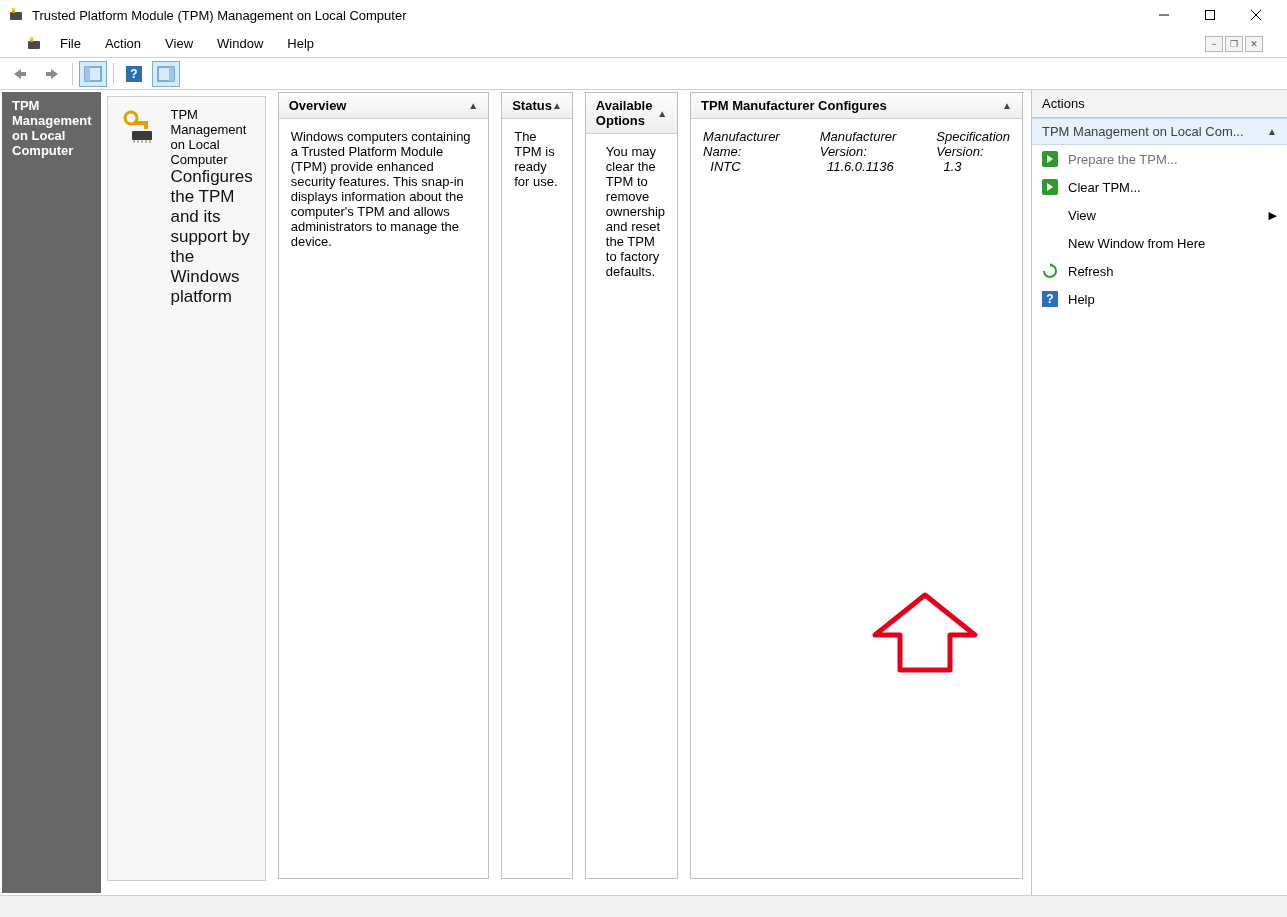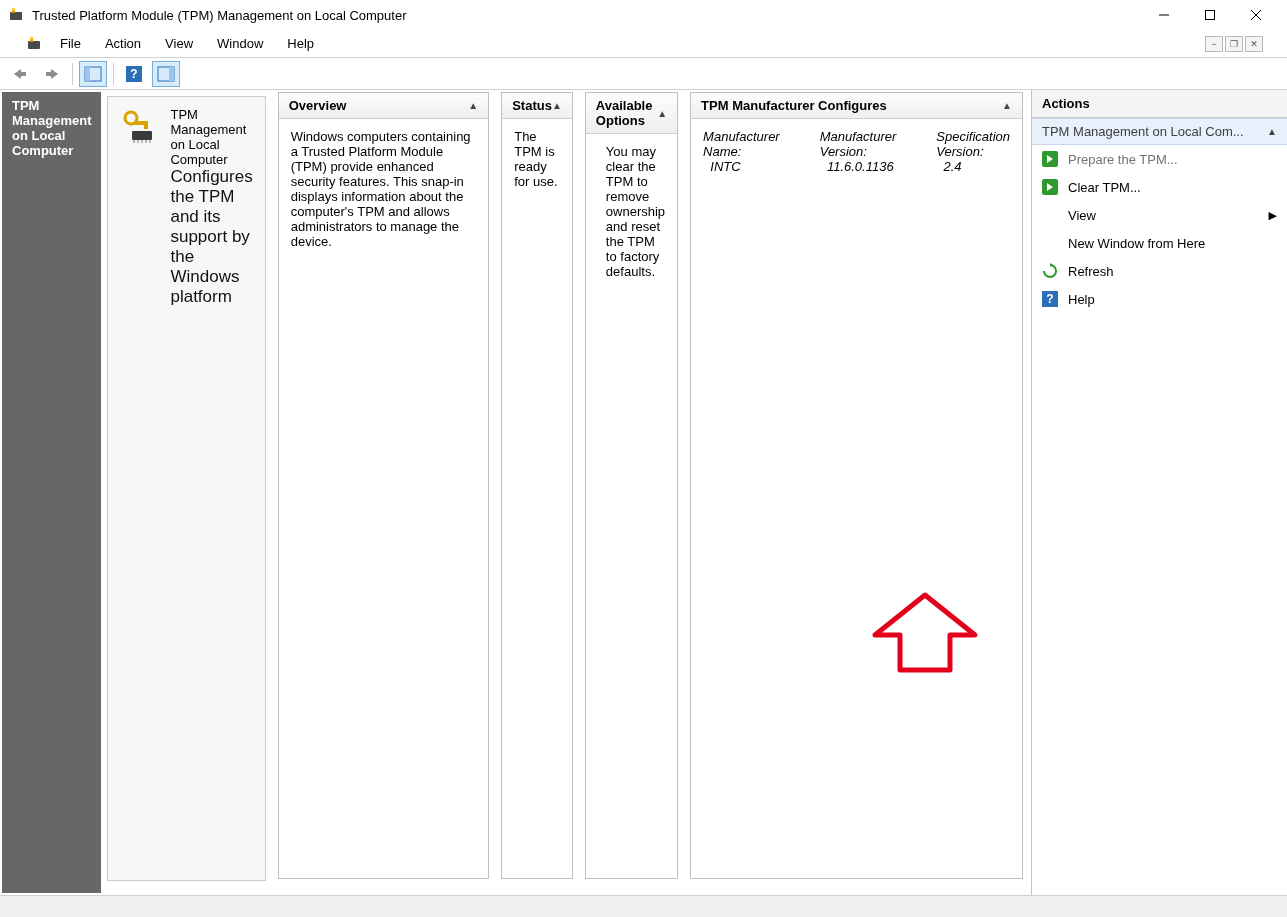--- a/index.html
+++ b/index.html
@@ -112,21 +112,21 @@
   font-size: 13px;
   background:#fff;
 }
 .mfr-row { display:flex; gap:40px;font-style:italic; }
 .actions-pane {
   width: 255px;
   background:#fff;
 }
 .actions-title {
   padding: 6px 10px;
-  font-weight: bold;
+  font-weight: normal;
   font-size: 13px;
   border-bottom: 1px solid #c5c5c5;
   background:#f4f4f4;
 }
 .actions-group-header {
   background: #e6f1fc;
   border-top: 1px solid #c5d8ef;
   border-bottom: 1px solid #c5d8ef;
   padding: 5px 10px;
   font-size: 13px;
@@ -296,21 +296,21 @@
           <div>
             <span>Manufacturer Name:</span>
             &nbsp;&nbsp;<span>INTC</span>
           </div>
           <div>
             <span>Manufacturer Version:</span>
             &nbsp;&nbsp;<span>11.6.0.1136</span>
           </div>
           <div>
             <span>Specification Version:</span>
-            &nbsp;&nbsp;<span>2.4</span>
+            &nbsp;&nbsp;<span>1.3</span>
           </div>
         </div>
       </div>
     </div>
 
   </div>
 
   <div class="actions-pane">
     <div class="actions-title">Actions</div>
     <div class="actions-group-header">

